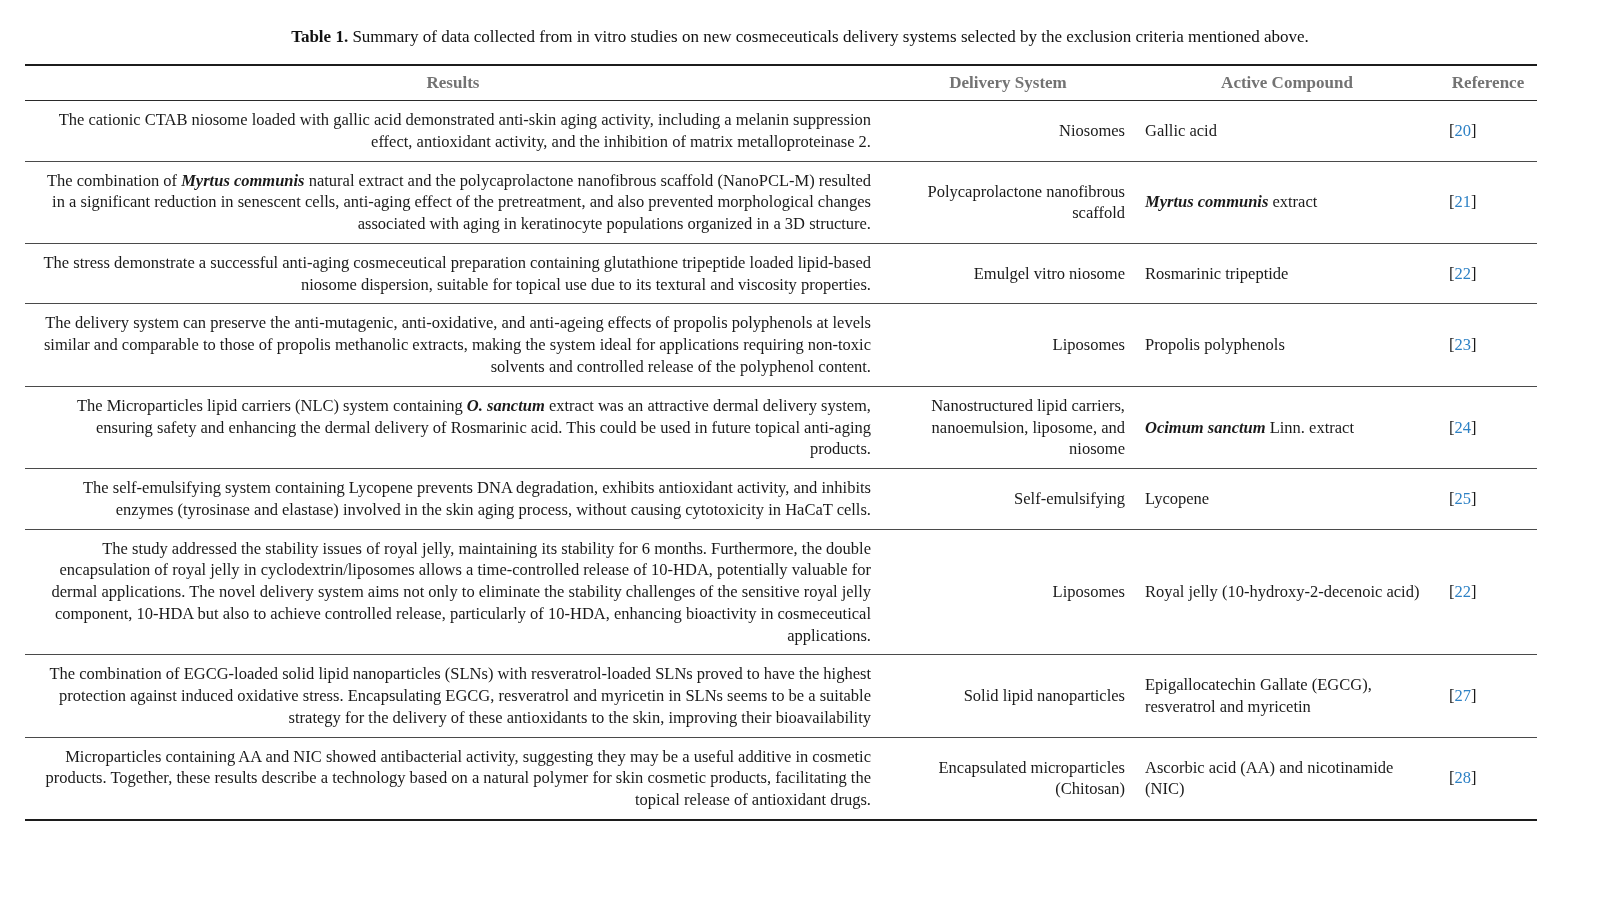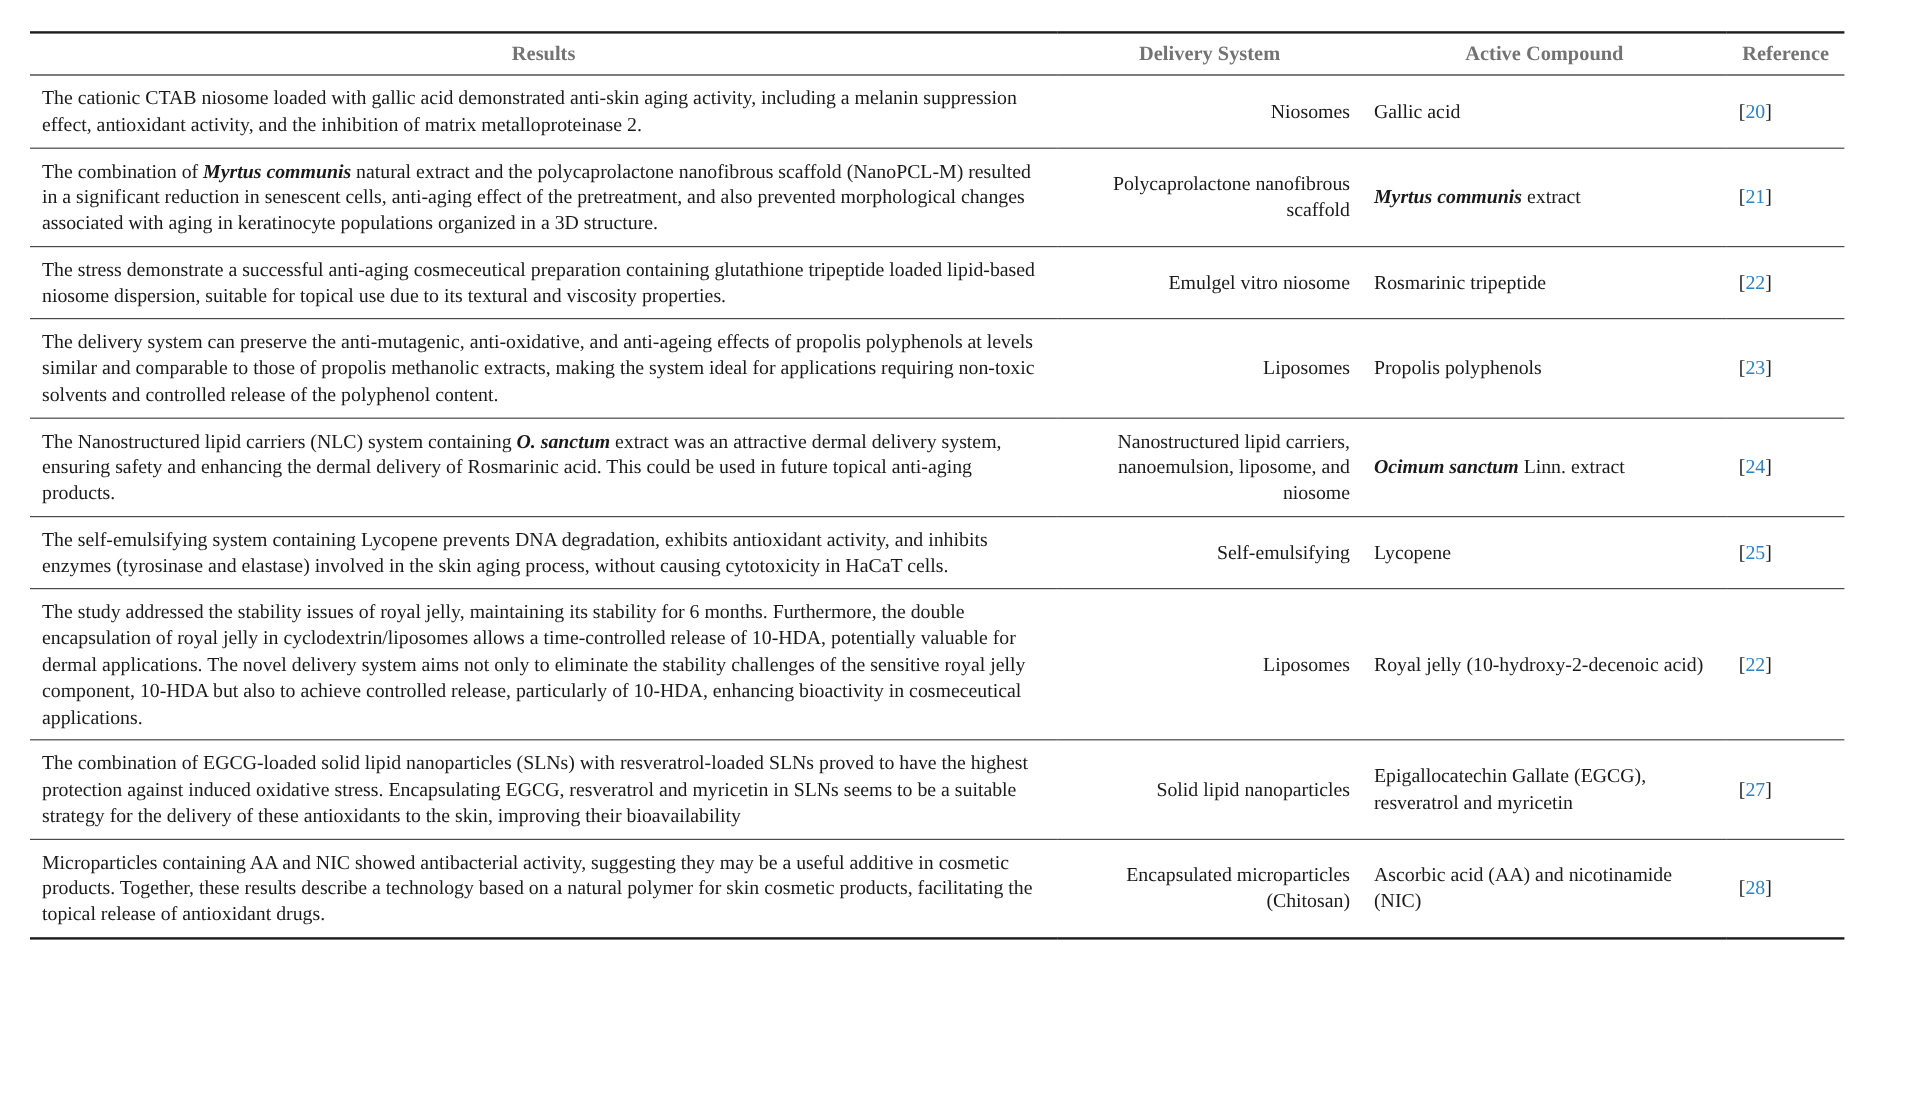--- a/index.html
+++ b/index.html
@@ -48,32 +48,36 @@
     font-size: 16.5px;
     line-height: 1.32;
     padding: 8px 10px;
     vertical-align: middle;
     color: #1a1a1a;
   }
   col.c-results  { width: 856px; }
   col.c-delivery { width: 254px; }
   col.c-compound { width: 304px; }
   col.c-ref      { width: 98px;  }
-  td.results  { text-align: left; }
+  td.results  { text-align: right; }
   td.delivery { text-align: right; }
   td.compound { }
   td.ref      { text-align: left; white-space: nowrap; }
   .it { font-style: italic; font-weight: bold; }
   .ref-num { color: var(--link-color, #2d81c5); cursor: pointer; }
 </style>
 </head>
 <body>
 
 <div class="page">
 
+  <div class="caption">
+    <span class="cap-label">Table 1.</span>
+    <span>Summary of data collected from in vitro studies on new cosmeceuticals delivery systems selected by the exclusion criteria mentioned above.</span>
+  </div>
 
   <table class="summary">
     <colgroup>
       <col class="c-results">
       <col class="c-delivery">
       <col class="c-compound">
       <col class="c-ref">
     </colgroup>
     <thead>
       <tr>
@@ -102,21 +106,21 @@
           <td class="compound"><span>Rosmarinic tripeptide</span></td>
           <td class="ref">[<span class="ref-num">22</span>]</td>
         </tr>
         <tr>
           <td class="results"><span>The delivery system can preserve the anti-mutagenic, anti-oxidative, and anti-ageing effects of propolis polyphenols at levels similar and comparable to those of propolis methanolic extracts, making the system ideal for applications requiring non-toxic solvents and controlled release of the polyphenol content.</span></td>
           <td class="delivery"><span>Liposomes</span></td>
           <td class="compound"><span>Propolis polyphenols</span></td>
           <td class="ref">[<span class="ref-num">23</span>]</td>
         </tr>
         <tr>
-          <td class="results"><span>The Nanostructured lipid carriers (NLC) system containing </span><span class="it">O. sanctum</span><span> extract was an attractive dermal delivery system, ensuring safety and enhancing the dermal delivery of Rosmarinic acid. This could be used in future topical anti-aging products.</span></td>
+          <td class="results"><span>The Microparticles lipid carriers (NLC) system containing </span><span class="it">O. sanctum</span><span> extract was an attractive dermal delivery system, ensuring safety and enhancing the dermal delivery of Rosmarinic acid. This could be used in future topical anti-aging products.</span></td>
           <td class="delivery"><span>Nanostructured lipid carriers, nanoemulsion, liposome, and niosome</span></td>
           <td class="compound"><span class="it">Ocimum sanctum</span><span> Linn. extract</span></td>
           <td class="ref">[<span class="ref-num">24</span>]</td>
         </tr>
         <tr>
           <td class="results"><span>The self-emulsifying system containing Lycopene prevents DNA degradation, exhibits antioxidant activity, and inhibits enzymes (tyrosinase and elastase) involved in the skin aging process, without causing cytotoxicity in HaCaT cells.</span></td>
           <td class="delivery"><span>Self-emulsifying</span></td>
           <td class="compound"><span>Lycopene</span></td>
           <td class="ref">[<span class="ref-num">25</span>]</td>
         </tr>

